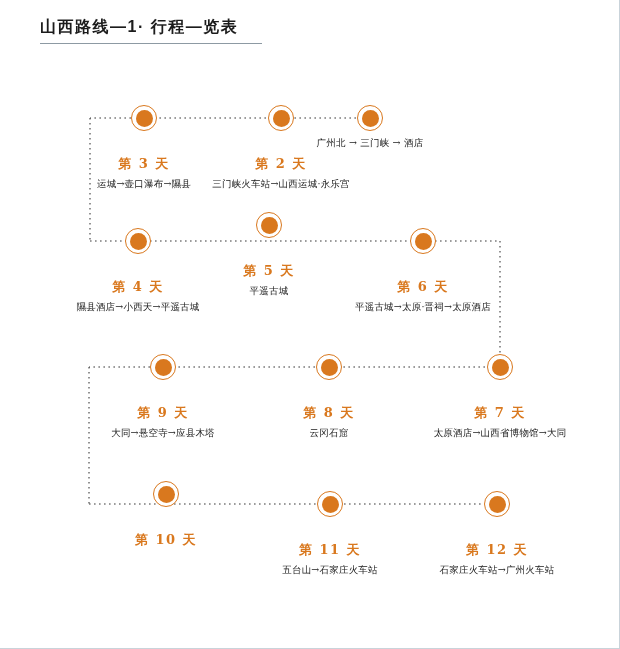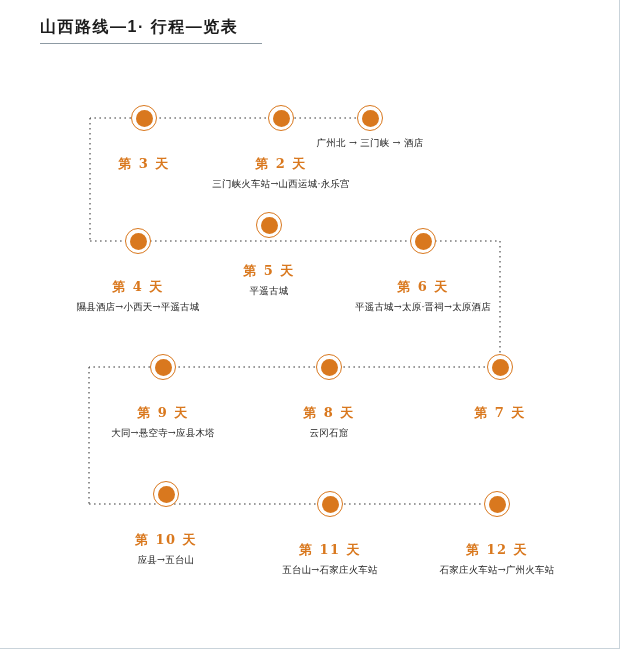--- a/index.html
+++ b/index.html
@@ -140,54 +140,55 @@
         <div class="day-desc">广州北 → 三门峡 → 酒店</div>
       </div>
       <div class="node" style="left: 281px; top: 105px;">
         <div class="marker"></div>
         <div class="day-label">第 2 天</div>
         <div class="day-desc">三门峡火车站→山西运城·永乐宫</div>
       </div>
       <div class="node" style="left: 144px; top: 105px;">
         <div class="marker"></div>
         <div class="day-label">第 3 天</div>
+        <div class="day-desc">运城→壶口瀑布→隰县</div>
       </div>
       <div class="node" style="left: 138px; top: 228px;">
         <div class="marker"></div>
         <div class="day-label">第 4 天</div>
         <div class="day-desc">隰县酒店→小西天→平遥古城</div>
       </div>
       <div class="node" style="left: 269px; top: 212px;">
         <div class="marker"></div>
         <div class="day-label">第 5 天</div>
         <div class="day-desc">平遥古城</div>
       </div>
       <div class="node" style="left: 423px; top: 228px;">
         <div class="marker"></div>
         <div class="day-label">第 6 天</div>
         <div class="day-desc">平遥古城→太原·晋祠→太原酒店</div>
       </div>
       <div class="node" style="left: 500px; top: 354px;">
         <div class="marker"></div>
         <div class="day-label">第 7 天</div>
+        <div class="day-desc">太原酒店→山西省博物馆→大同</div>
       </div>
       <div class="node" style="left: 329px; top: 354px;">
         <div class="marker"></div>
         <div class="day-label">第 8 天</div>
         <div class="day-desc">云冈石窟</div>
       </div>
       <div class="node" style="left: 163px; top: 354px;">
         <div class="marker"></div>
         <div class="day-label">第 9 天</div>
         <div class="day-desc">大同→悬空寺→应县木塔</div>
       </div>
       <div class="node" style="left: 166px; top: 481px; text-align: center;">
         <div class="marker"></div>
         <div class="day-label">第 10 天</div>
-        <div class="day-desc">应县→五台山</div>
       </div>
       <div class="node" style="left: 330px; top: 491px;">
         <div class="marker"></div>
         <div class="day-label">第 11 天</div>
         <div class="day-desc">五台山→石家庄火车站</div>
       </div>
       <div class="node" style="left: 497px; top: 491px;">
         <div class="marker"></div>
         <div class="day-label">第 12 天</div>
         <div class="day-desc">石家庄火车站→广州火车站</div>

